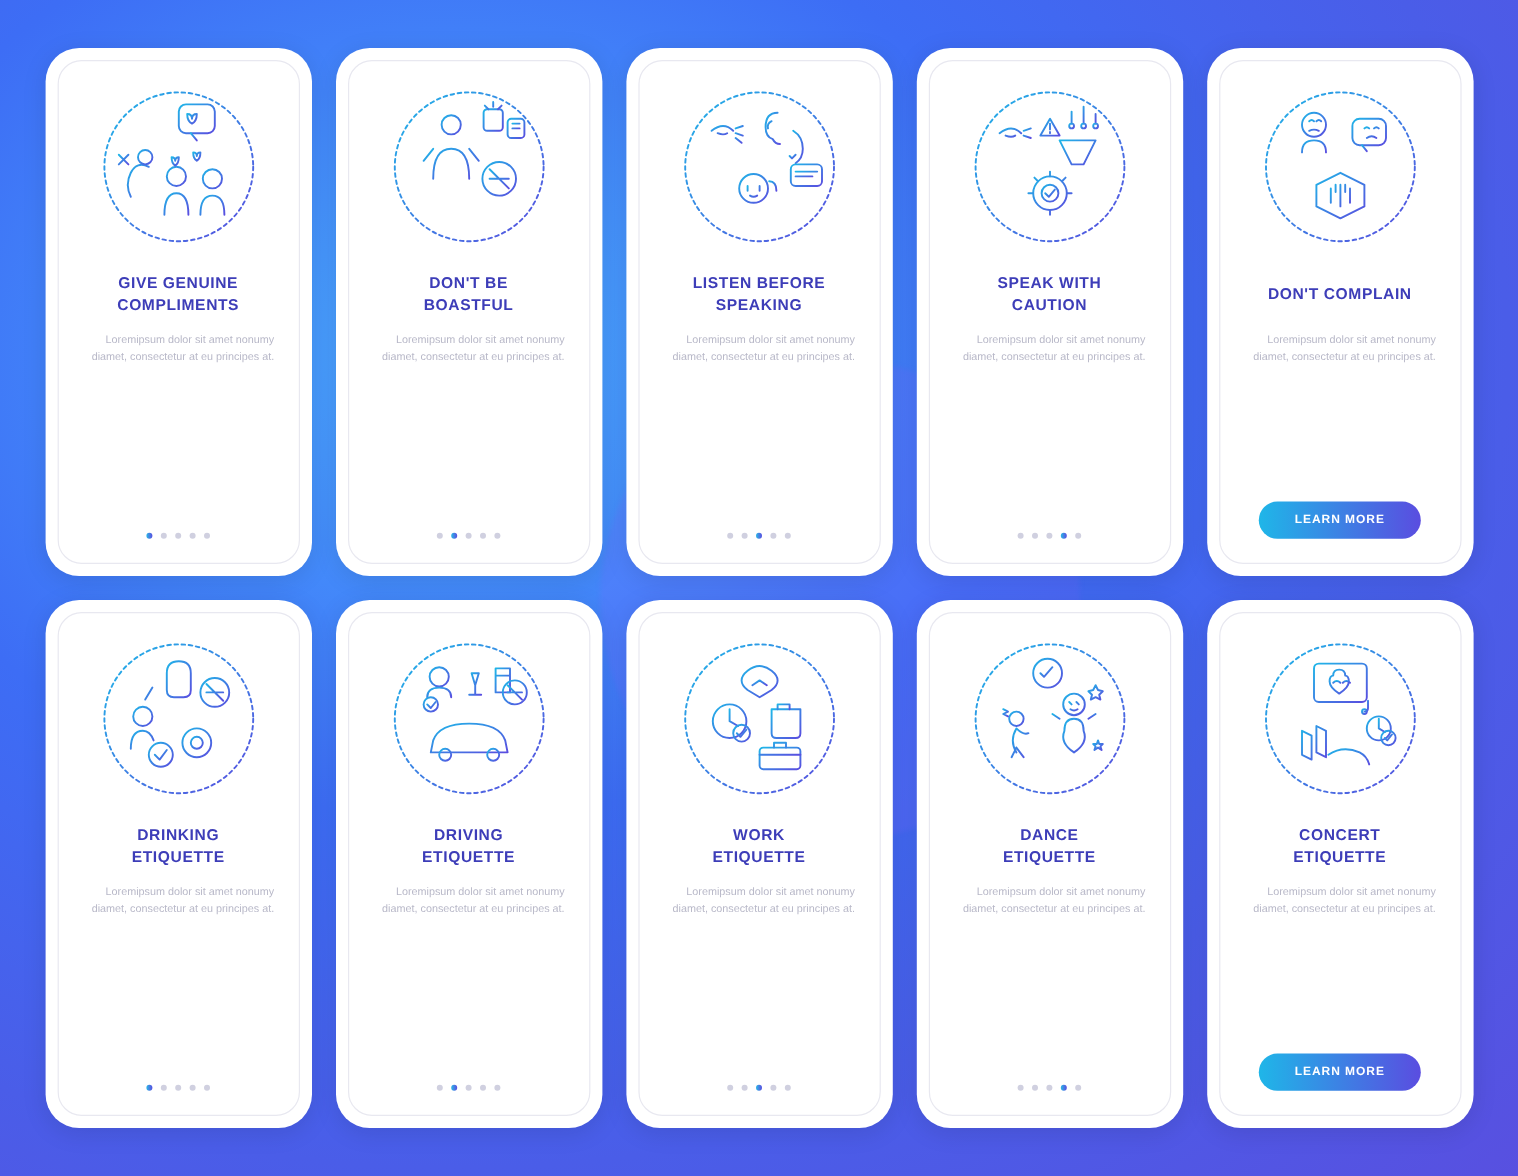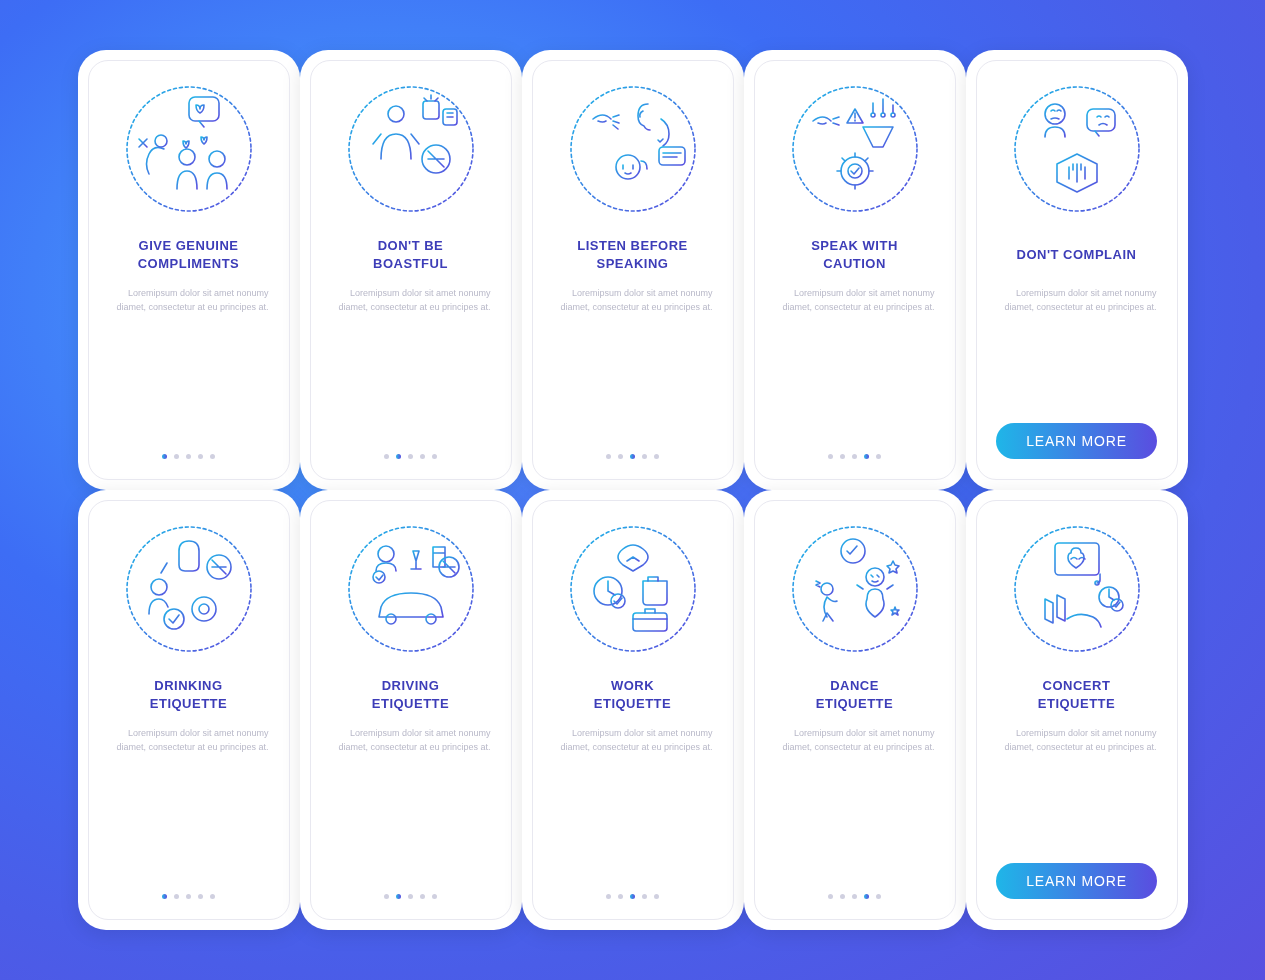--- a/index.html
+++ b/index.html
@@ -19,20 +19,21 @@
     width: 400px; height: 400px;
     border-radius: 50%;
     background: rgba(120,100,255,0.2);
     top: 300px; left: 500px;
     filter: blur(2px);
   }
   .grid {
     display: grid;
     grid-template-columns: repeat(5, 222px);
     grid-template-rows: repeat(2, 440px);
+    gap: 20px;
     z-index: 1;
   }
   .phone {
     background: #fff;
     border-radius: 28px;
     padding: 10px;
     box-shadow: 0 4px 20px rgba(0,0,0,0.1);
     display: flex;
     flex-direction: column;
   }
@@ -87,22 +88,22 @@
     width: 5px; height: 5px;
     border-radius: 50%;
     background: #d0d0e0;
   }
   .dot.active {
     background: linear-gradient(90deg, #2bb8e6, #5a4de0);
   }
   .btn {
     background: linear-gradient(90deg, #1fb6e8, #5a4de0);
     color: #fff;
-    font-size: 14px;
-    font-weight: 400;
+    font-size: 10px;
+    font-weight: 700;
     letter-spacing: 0.8px;
     border: none;
     border-radius: 18px;
     padding: 10px 30px;
     margin-top: auto;
     margin-bottom: 6px;
     cursor: pointer;
   }
   .gstroke { stroke: url(#grad); stroke-width: 1.6; fill: none; stroke-linecap: round; stroke-linejoin: round; }
   .dashed { stroke-dasharray: 3 3; }

